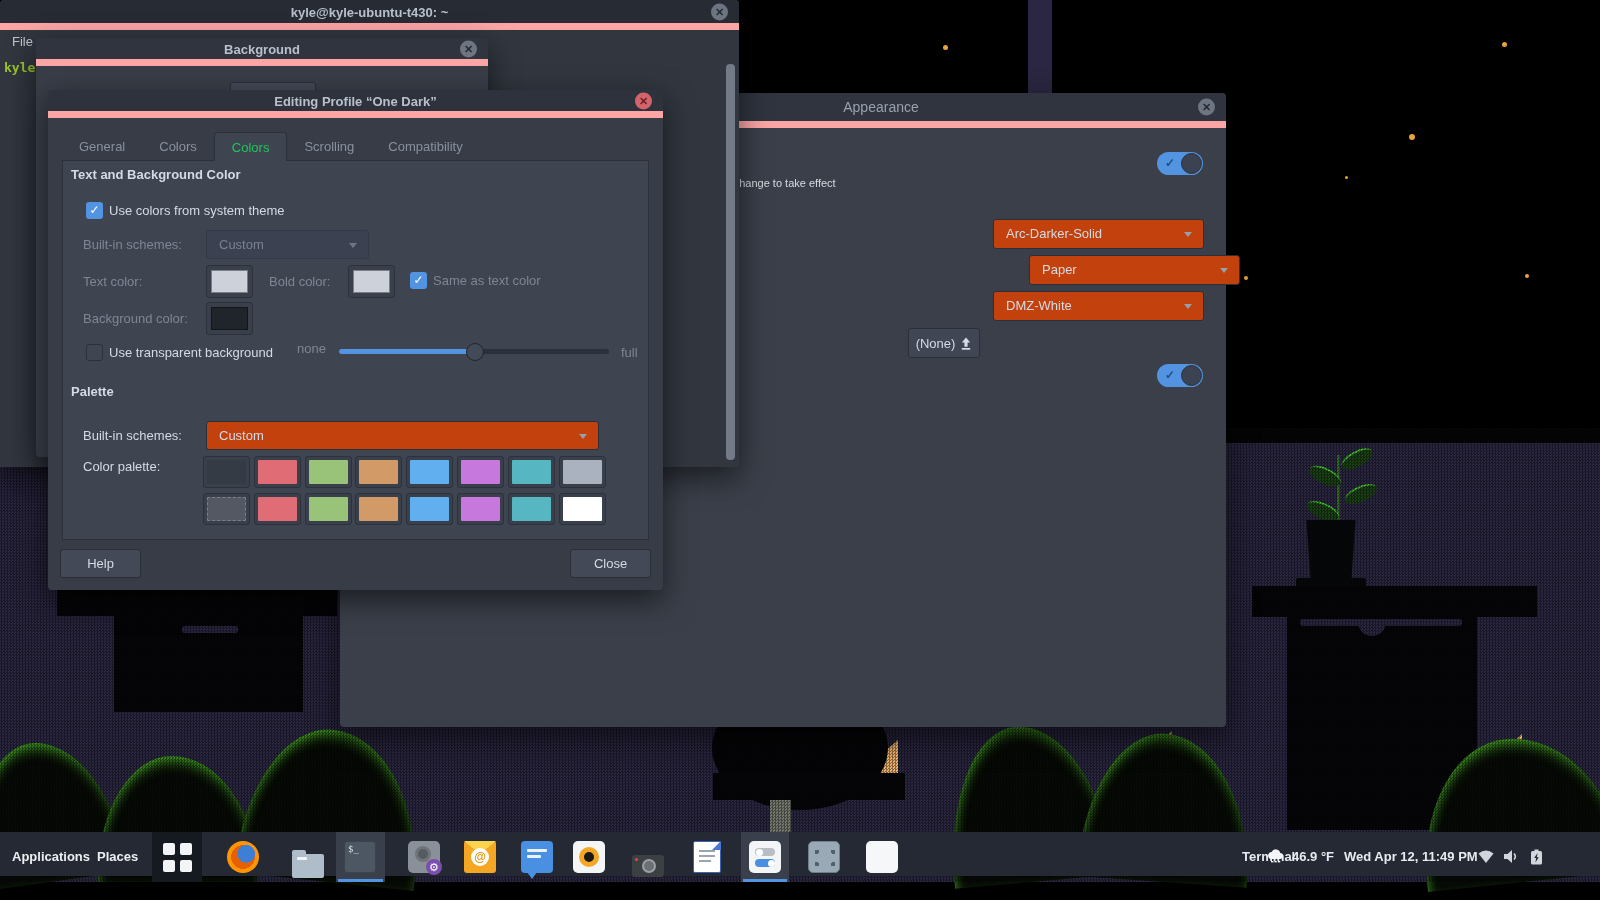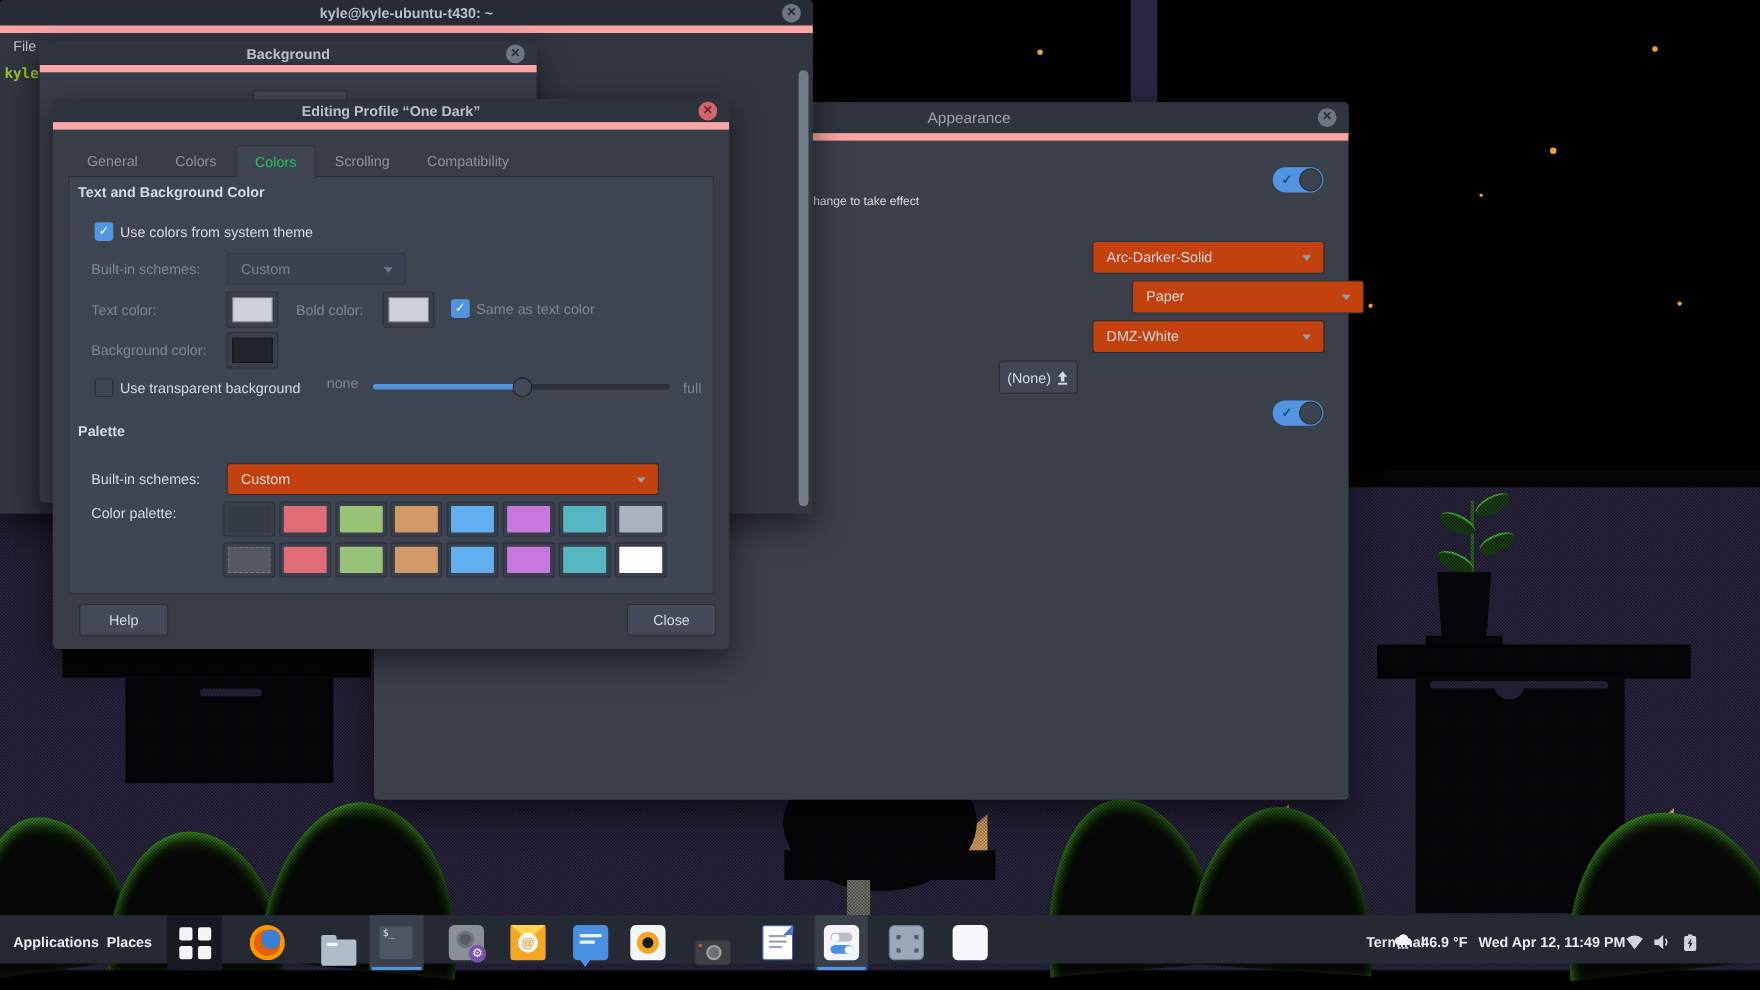--- a/index.html
+++ b/index.html
@@ -376,21 +376,21 @@
           <span class="pswatch" style="background: rgb(198, 120, 221);"></span>
         </div>
       <div class="pcell" style="left:445px;top:332px;">
           <span class="pswatch" style="background: rgb(86, 182, 194);"></span>
         </div>
       <div class="pcell" style="left:496px;top:332px;">
           <span class="pswatch" style="background: rgb(255, 255, 255);"></span>
         </div>
     </div>
 
-    <span class="btn" style="left:24px;top:459px;">Help</span>
+    <span class="btn" style="left:12px;top:459px;">Help</span>
     <span class="btn" style="left:522px;top:459px;">Close</span>
   </div>
 
   <div id="taskbar">
     <span class="tb-menu" style="left:12px;">Applications</span>
     <span class="tb-menu" style="left:97px;">Places</span>
 
     <div class="launcher">
       <div class="lgrid">
           <span></span>

